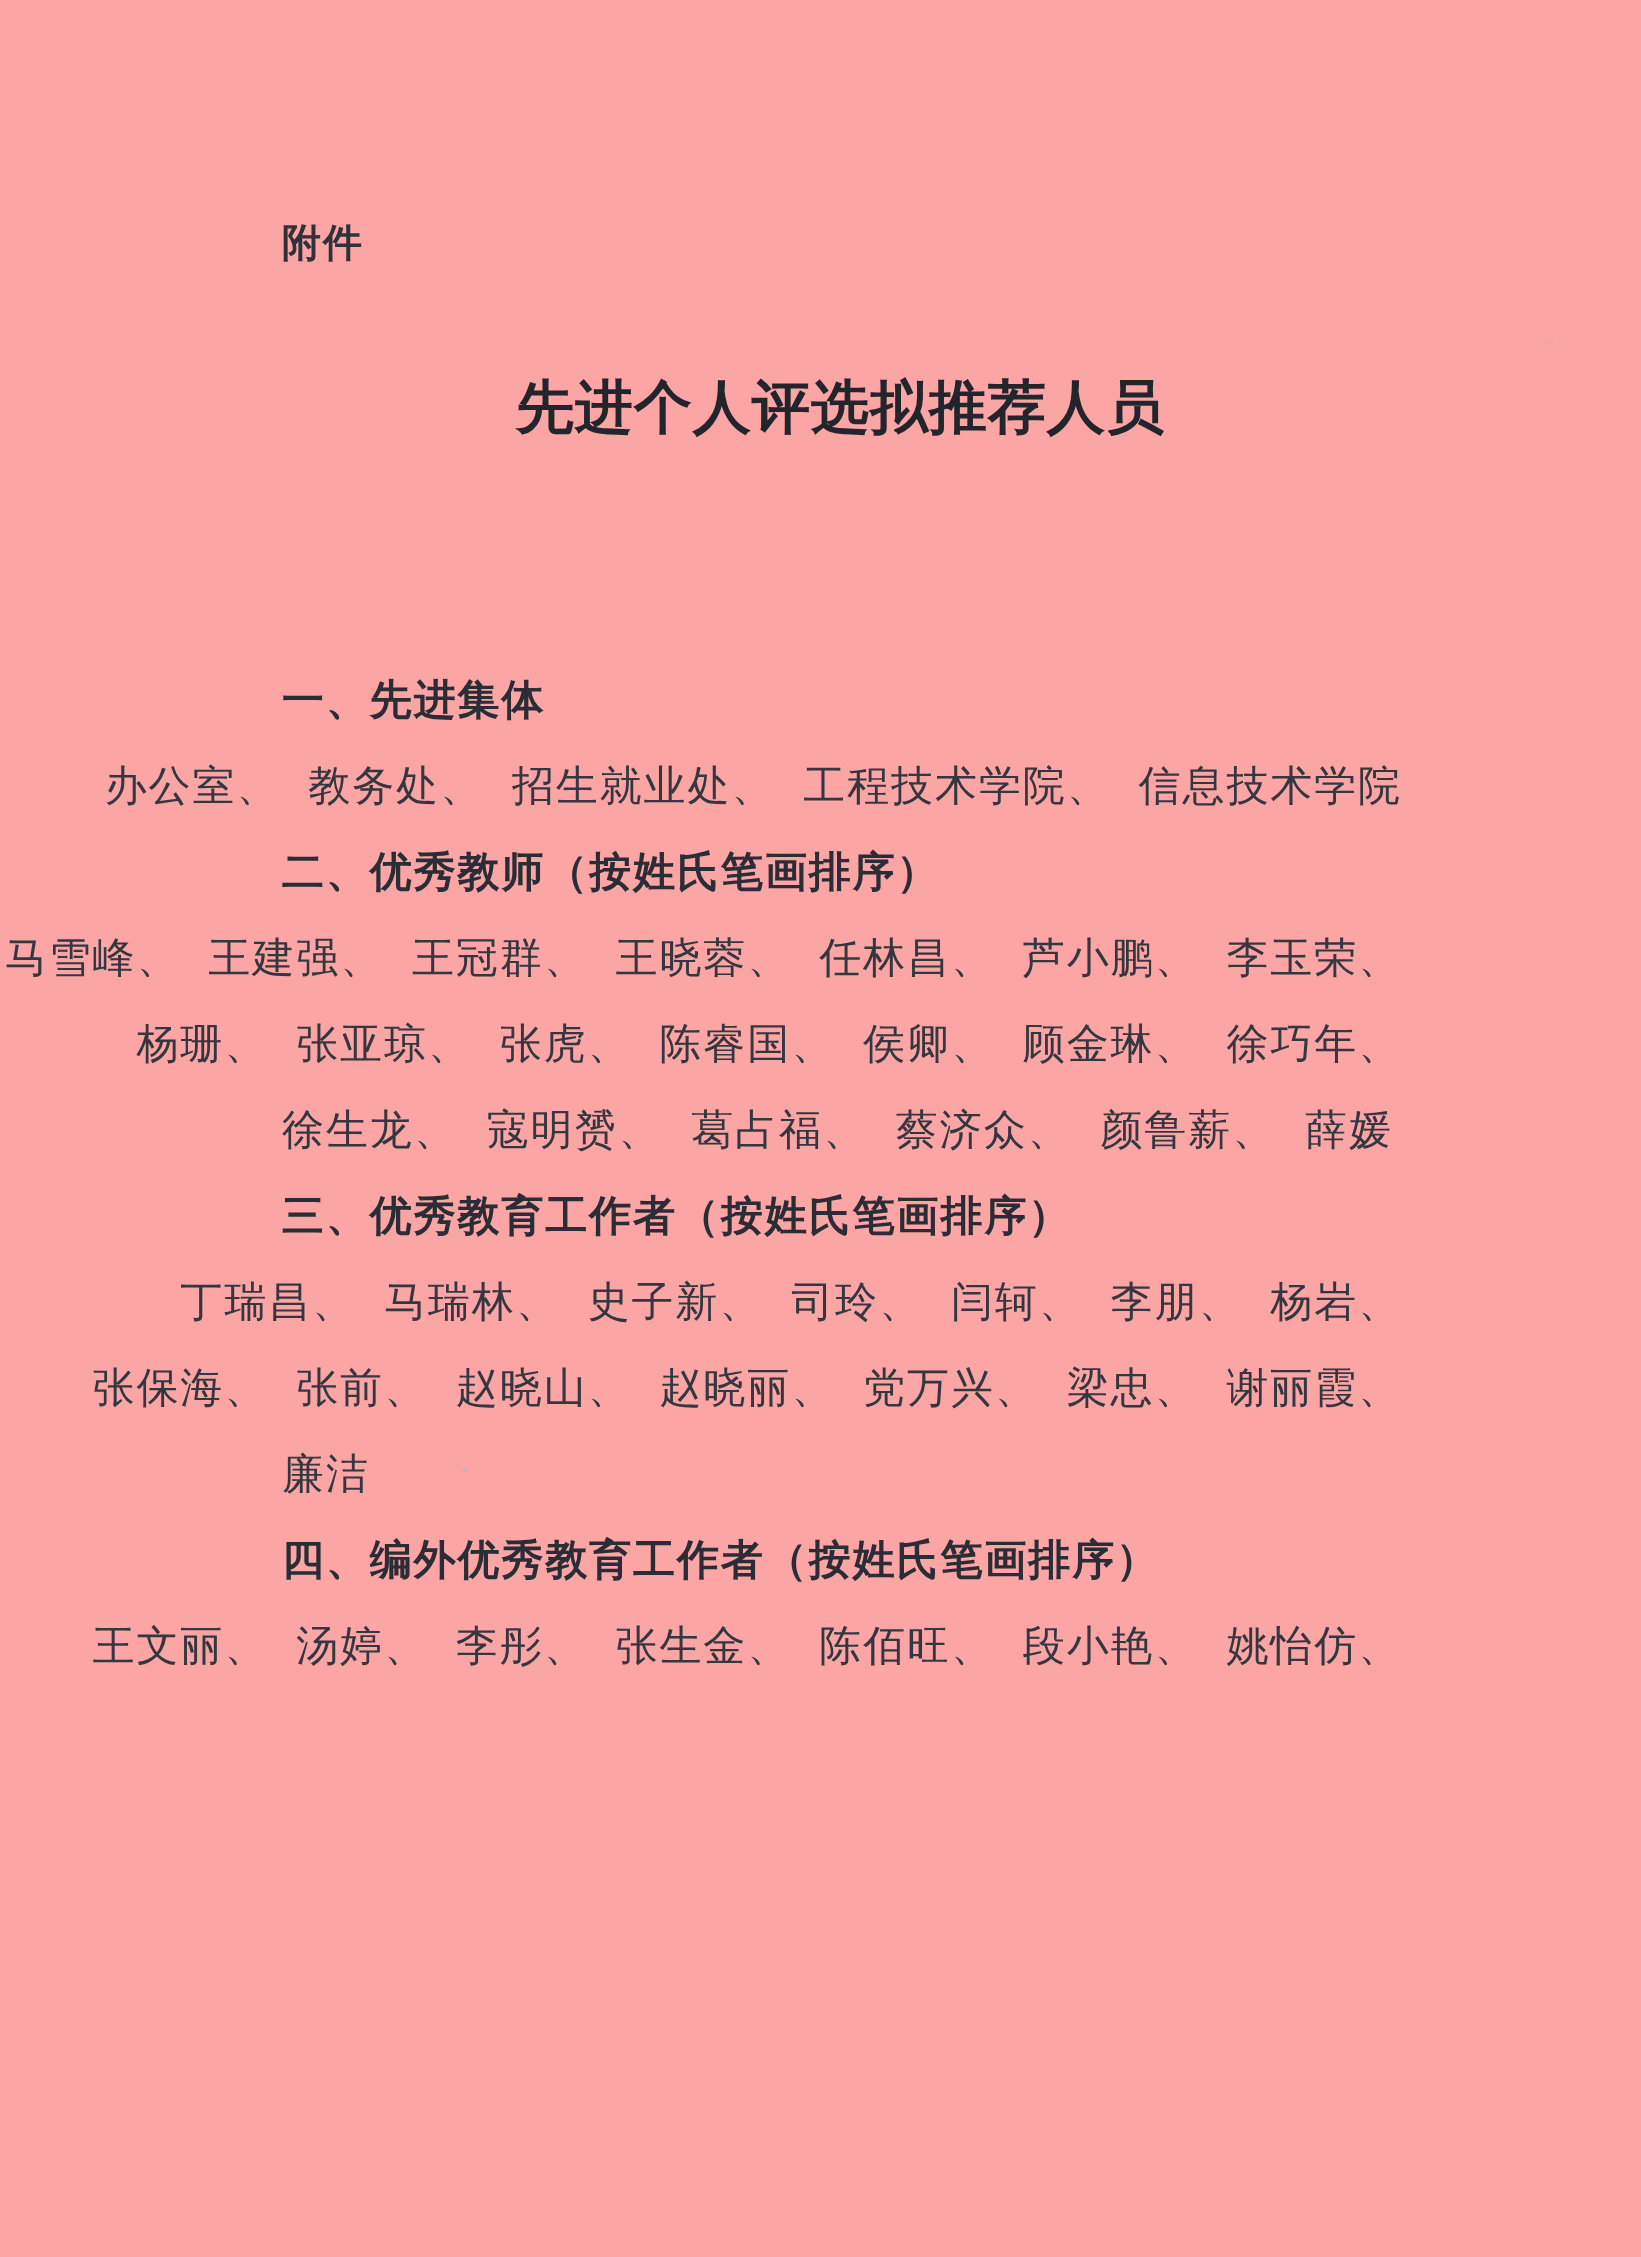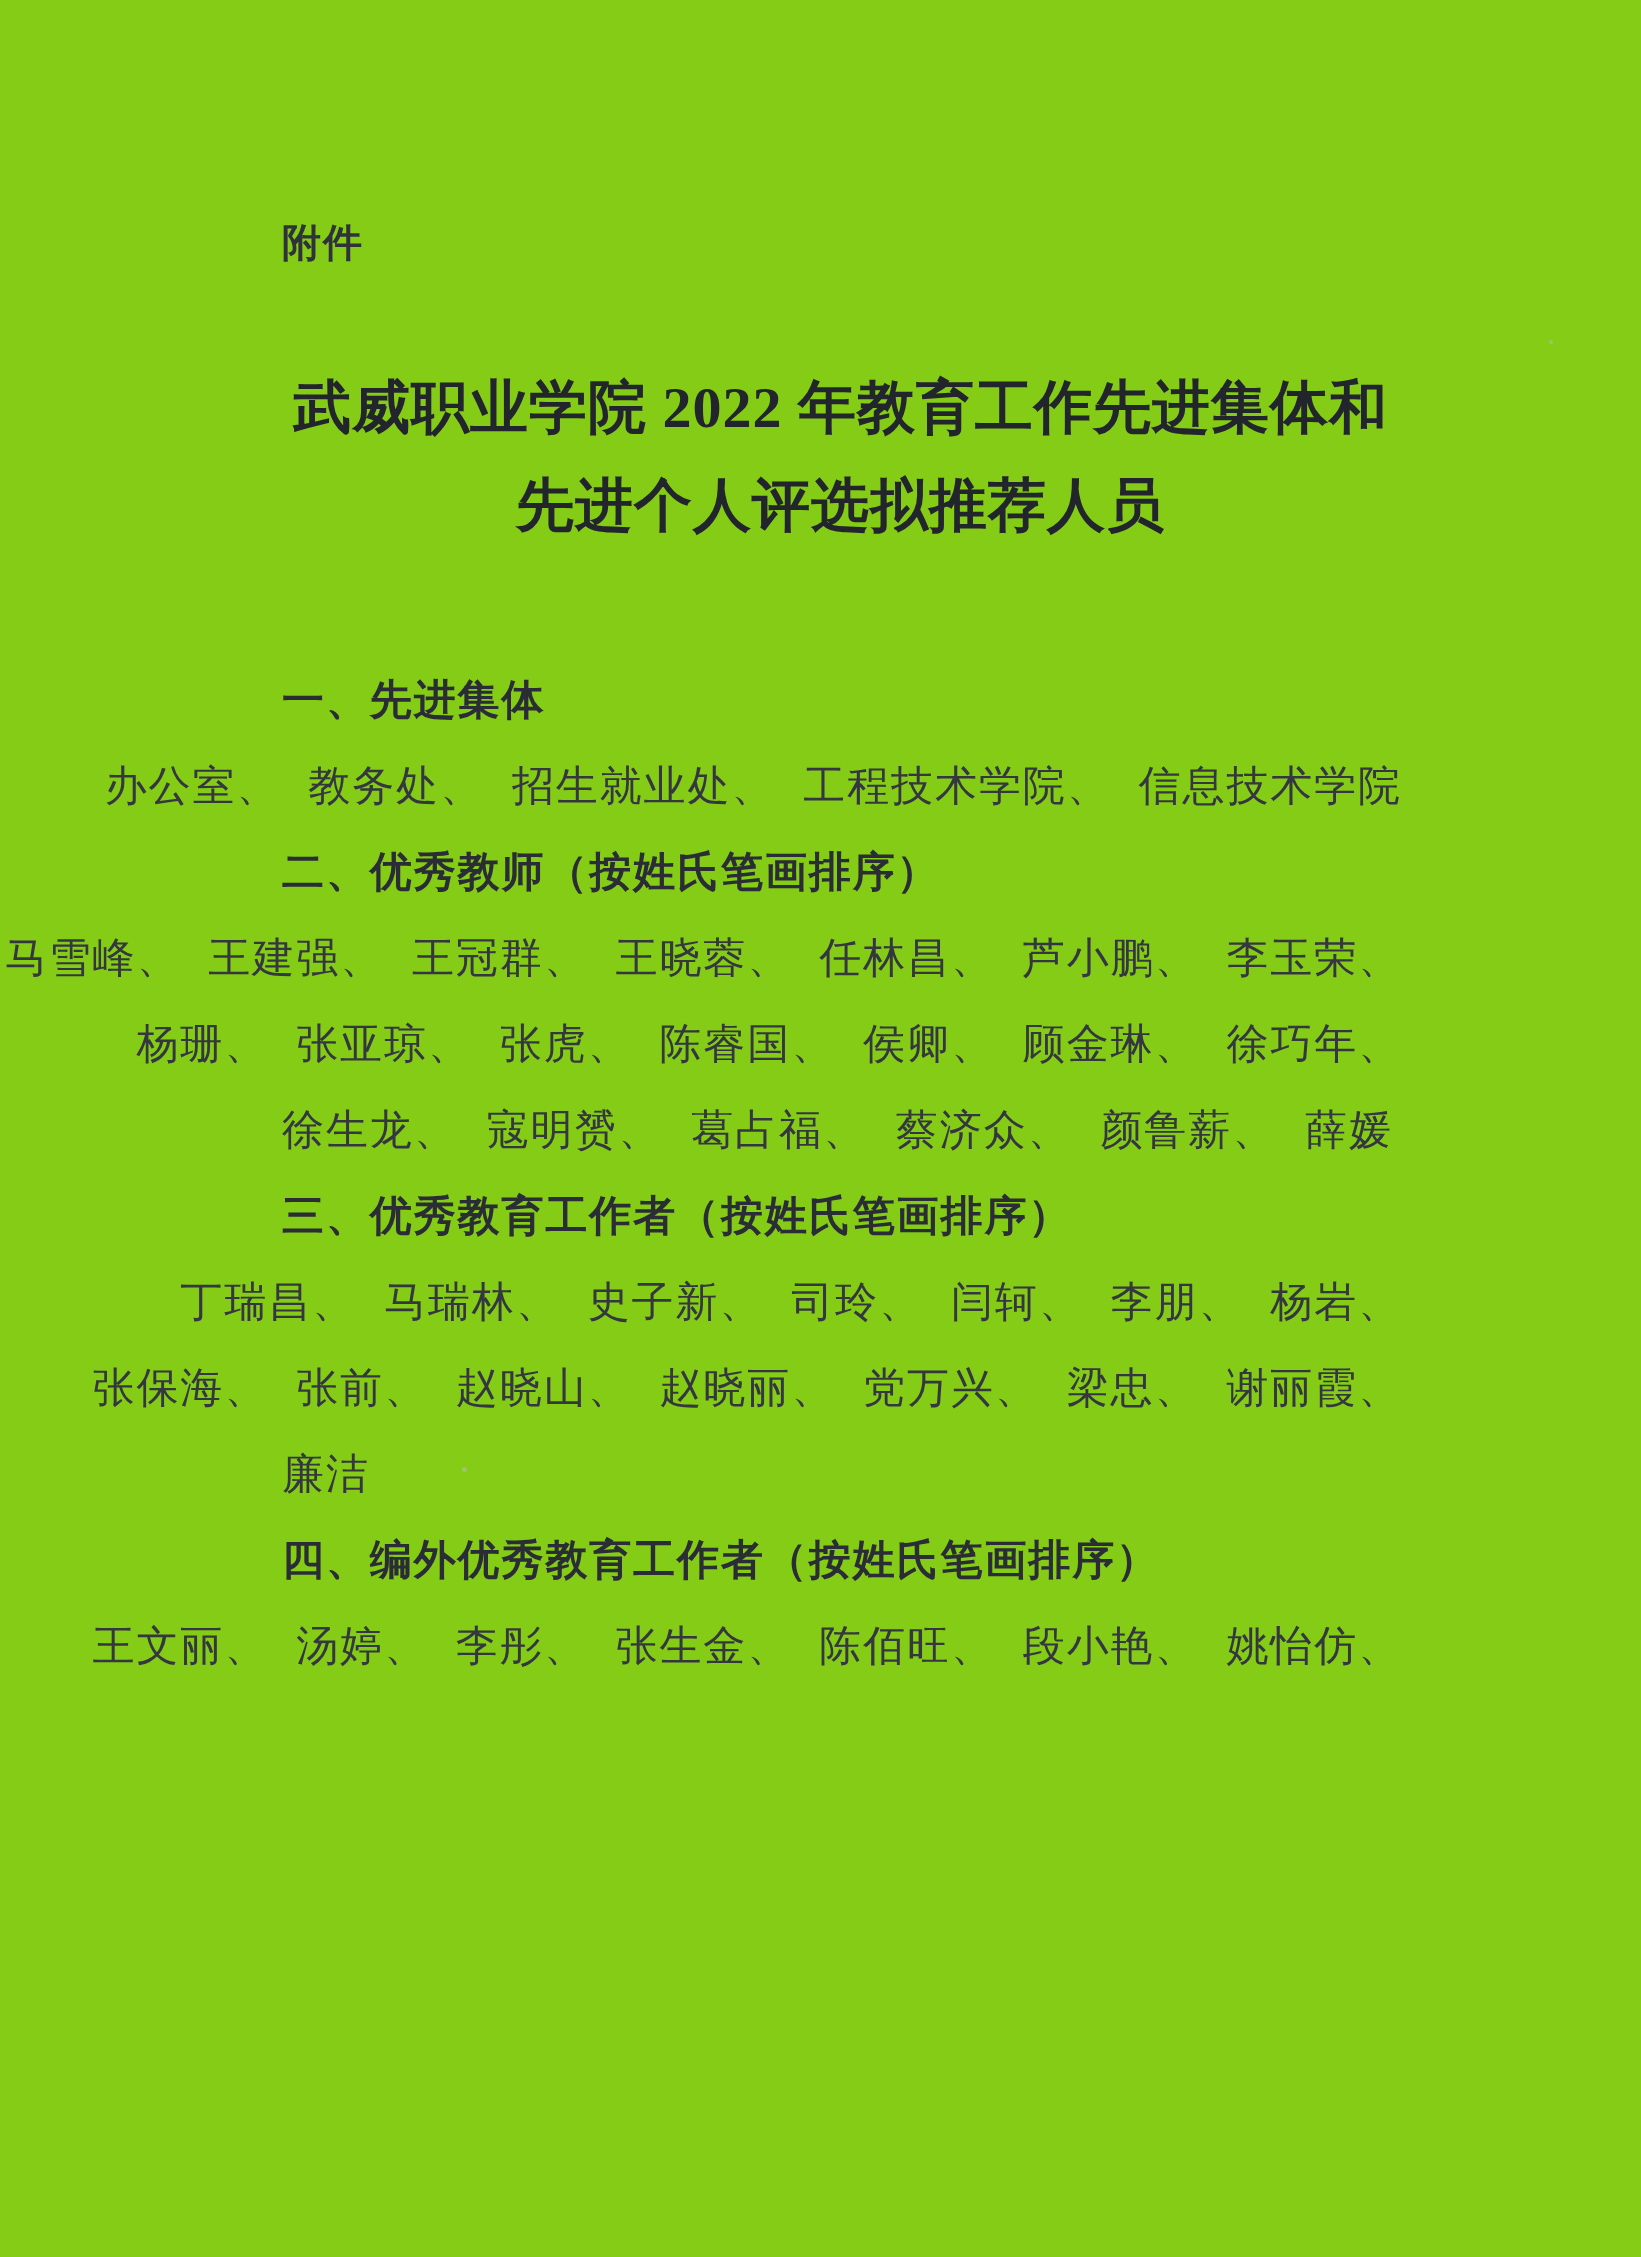--- a/index.html
+++ b/index.html
@@ -1,20 +1,20 @@
 <!DOCTYPE html>
 <html><head>
 <meta charset="utf-8">
 <style>
   html,body{margin:0;padding:0;background:#e9e9e9;}
   .page{
     position:relative;
     width:1641px;height:2257px;
     margin:0 auto;
-    background:#84cc16;
+    background:#fca5a5;
     overflow:hidden;
     color:#34373f;
   }
   .attachment{
     position:absolute;left:282px;top:218px;
     font-family:"Liberation Sans","DejaVu Sans",sans-serif;
     font-weight:600;font-size:39px;line-height:50px;
     color:#2f323b;letter-spacing:1.9px;
   }
   .title{
@@ -49,21 +49,20 @@
   }
 </style>
 </head>
 <body>
 
 <div class="page">
 
   <div class="attachment">附件</div>
 
   <div class="title">
-    <div>武威职业学院 2022 年教育工作先进集体和</div>
     <div>先进个人评选拟推荐人员</div>
   </div>
 
   <div class="body-list">
 
     <div>
       <div class="row heading">一、先进集体</div>
       <div class="row line full">
           <span>办公室、</span>
           <span>教务处、</span>

